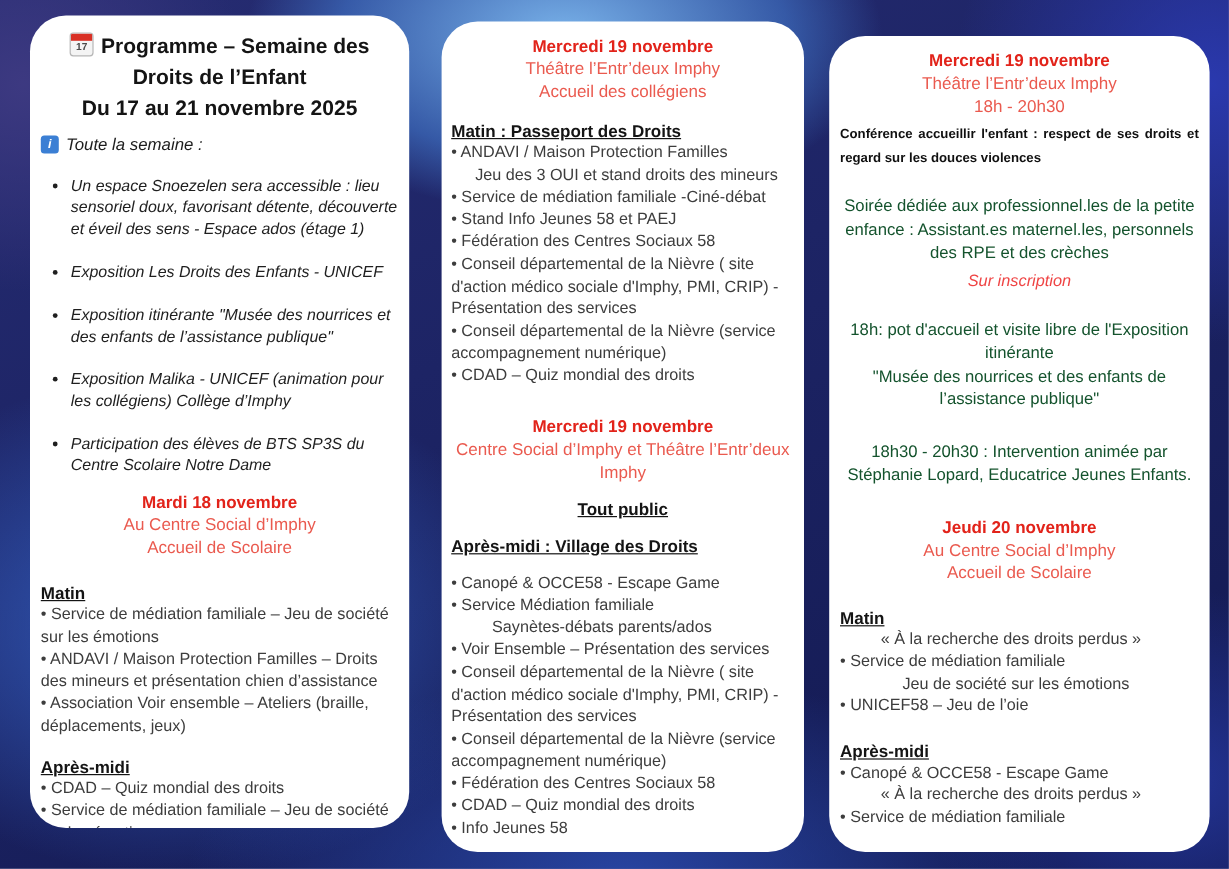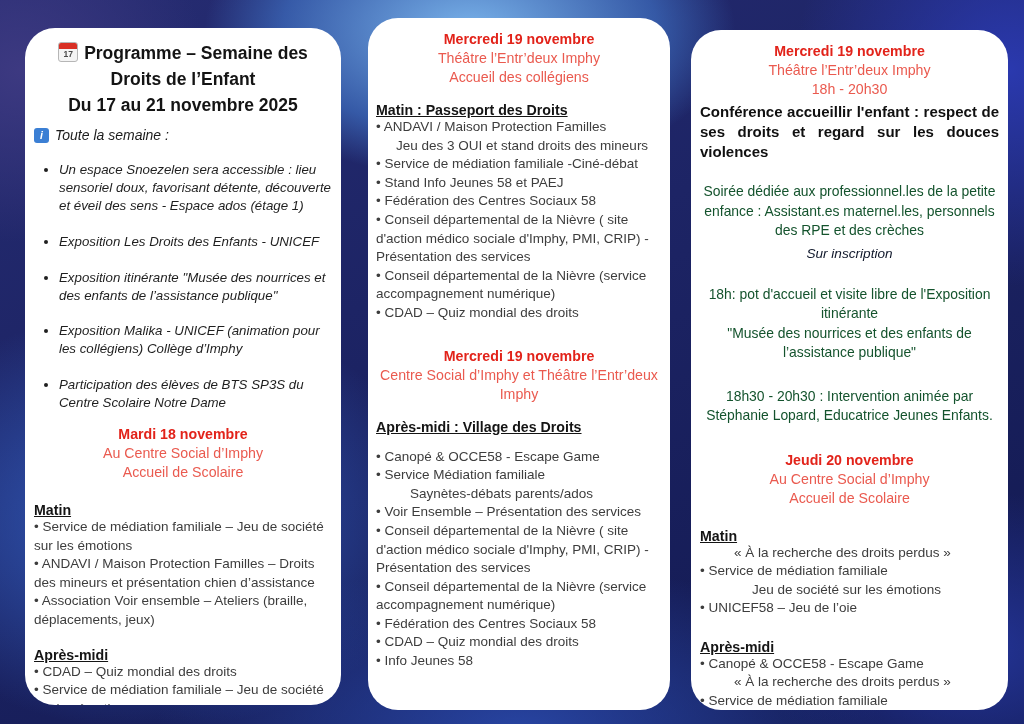--- a/index.html
+++ b/index.html
@@ -9,43 +9,43 @@
     background:
       radial-gradient(ellipse 340px 190px at 470px 30px, rgba(125,185,240,.95), rgba(70,130,215,.55) 55%, rgba(0,0,0,0) 78%),
       radial-gradient(ellipse 260px 240px at 20px 70px,  rgba(62,58,130,.95), rgba(0,0,0,0) 72%),
       radial-gradient(ellipse 300px 300px at 1010px 70px, rgba(43,58,178,.95), rgba(0,0,0,0) 72%),
       radial-gradient(ellipse 420px 300px at 150px 520px, rgba(56,105,208,.85), rgba(0,0,0,0) 70%),
       radial-gradient(ellipse 520px 240px at 520px 730px, rgba(44,78,180,.8),  rgba(0,0,0,0) 70%),
       radial-gradient(ellipse 300px 220px at 980px 650px, rgba(38,56,160,.85), rgba(0,0,0,0) 72%),
       linear-gradient(160deg,#262c72 0%,#1d2465 40%,#121950 100%);
   }
   .panel{position:absolute;background:#ffffff;border-radius:30px;box-sizing:border-box;overflow:hidden;color:#3d3d3d;}
-  .panel-left{left:25px;top:28px;width:316px;height:677px;padding:12px 9px 8px;}
+  .panel-left{left:25px;top:13px;width:316px;height:677px;padding:12px 9px 8px;}
   .panel-mid{left:368px;top:18px;width:302px;height:692px;padding:10px 8px 8px;}
   .panel-right{left:691px;top:30px;width:317px;height:680px;padding:10px 9px 8px;}
 
   .title{font-weight:bold;font-size:17.5px;line-height:26px;color:#141414;text-align:center;}
   .loc{font-size:14.5px;line-height:20px;color:#2e2e2e;text-align:center;margin-top:9px;}
   .week-head{font-style:italic;font-size:14px;color:#1d1d1d;margin-top:9px;display:flex;align-items:center;gap:6px;}
   ul.week{margin:3px 0 0;padding-left:25px;font-style:italic;font-size:13.3px;line-height:17.9px;color:#1f1f1f;}
   ul.week li{margin-top:18px;}
 
   .ev{text-align:center;margin-top:13px;line-height:19px;font-size:14.2px;}
   .ev-date{color:#e2231a;font-weight:bold;}
   .ev-sub{color:#ea5a4f;}
 
   .sec{font-weight:bold;font-size:14.2px;color:#141414;margin-top:15px;text-decoration:underline;}
   .item{font-size:13.5px;line-height:18.6px;color:#3d3d3d;}
   .ind1{padding-left:20px;}
   .ind2{padding-left:34px;}
   .ind3{padding-left:52px;}
 
-  .conf{font-weight:bold;font-size:15px;line-height:20px;color:#101010;text-align:justify;margin-top:3px;}
+  .conf{font-weight:bold;font-size:11px;line-height:20px;color:#101010;text-align:justify;margin-top:3px;}
   .cpara{font-size:13.9px;line-height:19.5px;color:#14532d;text-align:center;}
-  .sur{font-style:italic;font-size:13.6px;color:#0f172a;text-align:center;margin-top:5px;}
+  .sur{font-style:italic;font-size:13.6px;color:#ef4444;text-align:center;margin-top:5px;}
   .mt20{margin-top:20px;}
   .mt24{margin-top:24px;}
   .mt12{margin-top:25px;}
 
   
   .cal{display:inline-block;width:18px;height:18px;border:1px solid #b6b6b6;border-radius:3px;background:#f4f4f4;
        vertical-align:-3px;margin-right:6px;position:relative;overflow:hidden;}
   .cal-top{display:block;height:6px;background:#d93025;}
   .cal-num{display:block;font-size:8.5px;line-height:11px;font-weight:bold;color:#4a4a4a;text-align:center;font-style:normal;}
   
@@ -105,20 +105,21 @@
   <div class="item">• Service de médiation familiale -Ciné-débat</div>
   <div class="item">• Stand Info Jeunes 58 et PAEJ</div>
   <div class="item">• Fédération des Centres Sociaux 58</div>
   <div class="item">• Conseil départemental de la Nièvre ( site d'action médico sociale d'Imphy, PMI, CRIP) - Présentation des services</div>
   <div class="item">• Conseil départemental de la Nièvre (service accompagnement numérique)</div>
   <div class="item">• CDAD – Quiz mondial des droits</div>
   <div class="ev mt24">
     <div class="ev-date">Mercredi 19 novembre</div>
     <div class="ev-sub">Centre Social d’Imphy et Théâtre l’Entr’deux Imphy</div>
   </div>
+  <div class="sec" style="text-align:center;margin-top:13px;">Tout public</div>
   <div class="sec">Après-midi : Village des Droits</div>
   <div class="item" style="margin-top:13px;">•  Canopé &amp; OCCE58 - Escape Game</div>
   <div class="item">• Service Médiation familiale</div>
   <div class="item ind2">Saynètes-débats parents/ados</div>
   <div class="item">• Voir Ensemble – Présentation des services</div>
   <div class="item">• Conseil départemental de la Nièvre ( site d'action médico sociale d'Imphy, PMI, CRIP) - Présentation des services</div>
   <div class="item">• Conseil départemental de la Nièvre (service accompagnement numérique)</div>
   <div class="item">• Fédération des Centres Sociaux 58</div>
   <div class="item">• CDAD – Quiz mondial des droits</div>
   <div class="item">• Info Jeunes 58</div>

